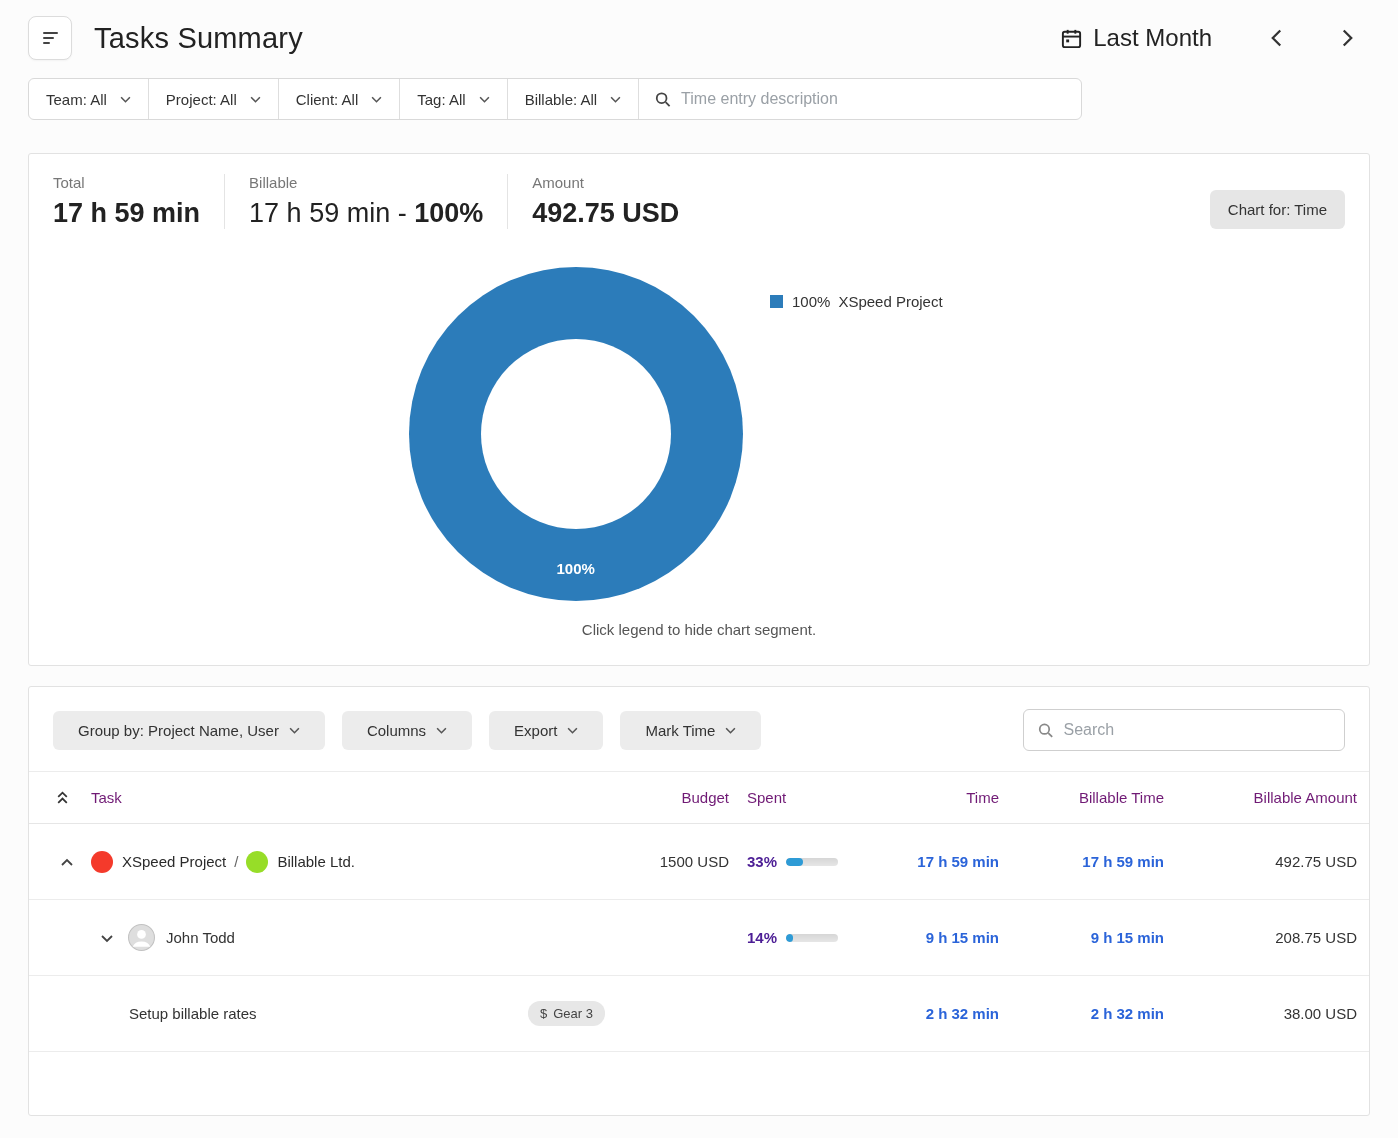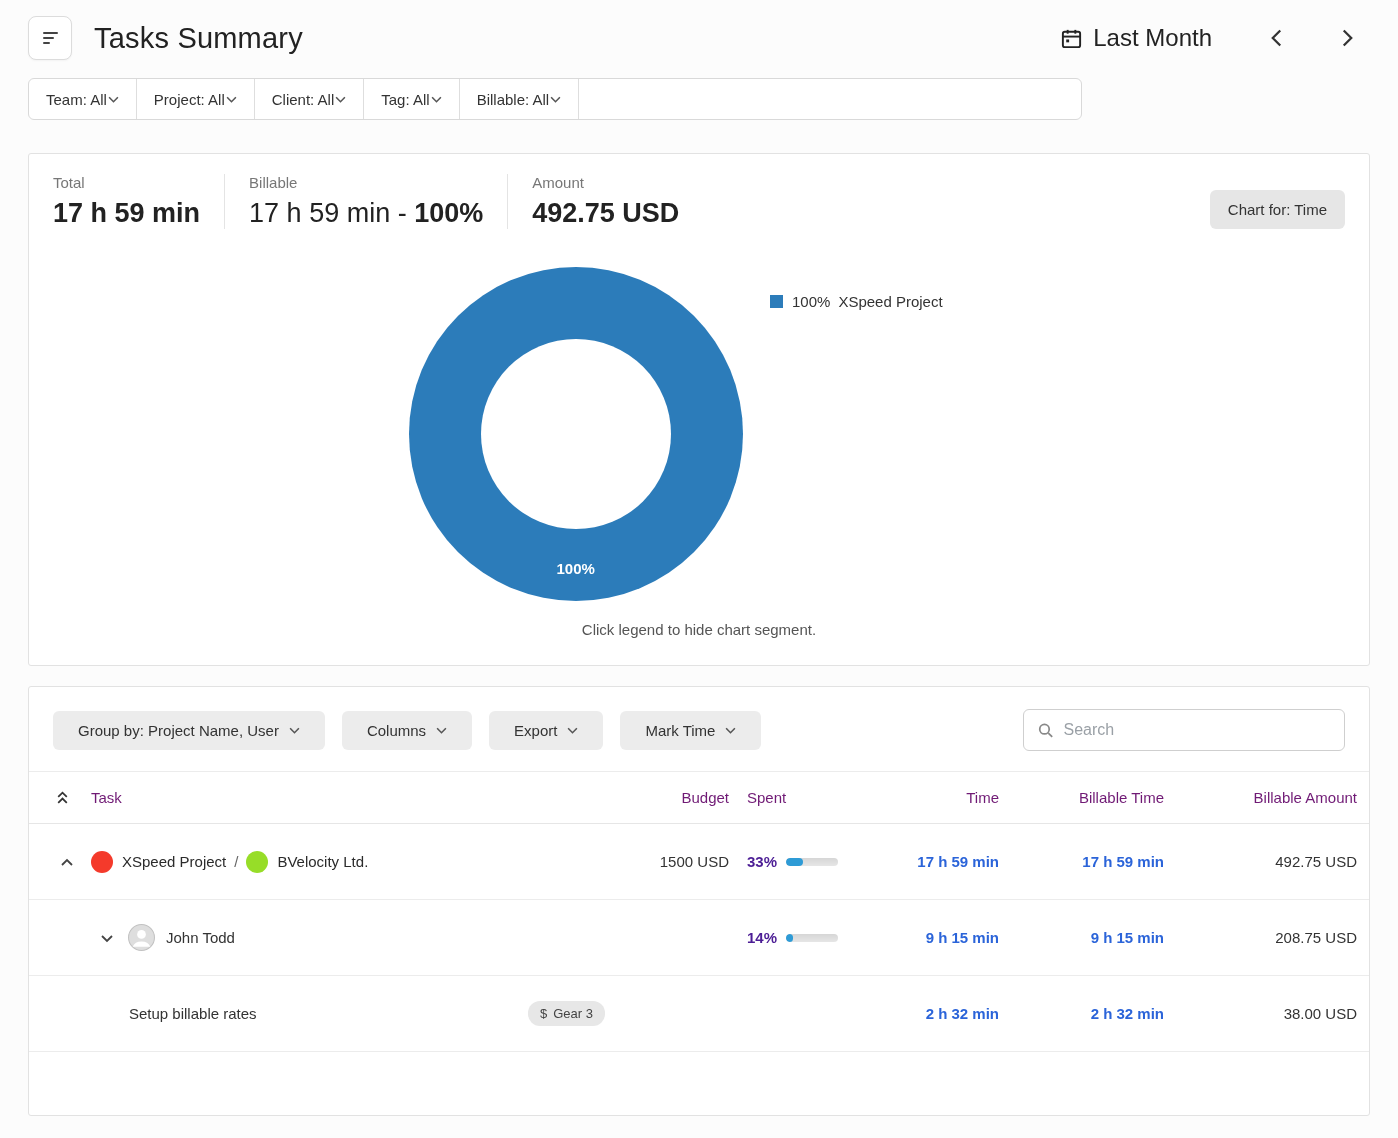--- a/index.html
+++ b/index.html
@@ -33,21 +33,21 @@
   .nav-chev:first-of-type { margin-left: 14px; }
 
   
   .filter-bar {
     margin: 8px 28px 0;
     width: 1054px; height: 42px;
     background: #fff; border: 1px solid #d9d9d9; border-radius: 6px;
     display: flex; align-items: stretch;
   }
   .filter-seg {
-    display: flex; align-items: center; gap: 1px;
+    display: flex; align-items: center; gap: 13px;
     padding: 0 17px; border-right: 1px solid #dedede;
     font-size: 15px; color: #333; cursor: pointer; white-space: nowrap;
   }
   .filter-search { flex: 1; display: flex; align-items: center; gap: 10px; padding: 0 16px; }
   .filter-search input, .table-search input {
     border: none; outline: none; background: transparent;
     font-family: "Liberation Sans", sans-serif; font-size: 16px; color: #333; width: 100%;
   }
   .filter-search input::placeholder, .table-search input::placeholder { color: #9aa0a6; }
 
@@ -198,20 +198,27 @@
     <svg width="11" height="7" viewBox="0 0 12 8" fill="none" stroke="#555" stroke-width="1.8">
         <polyline points="1,1.5 6,6.5 11,1.5"></polyline>
       </svg>
   </div>
   <div class="filter-seg">
     <span>Billable: All</span>
     <svg width="11" height="7" viewBox="0 0 12 8" fill="none" stroke="#555" stroke-width="1.8">
         <polyline points="1,1.5 6,6.5 11,1.5"></polyline>
       </svg>
   </div>
+  <div class="filter-search">
+    <svg width="17" height="17" viewBox="0 0 18 18" fill="none" stroke="#444" stroke-width="2">
+        <circle cx="7.5" cy="7.5" r="5.5"></circle>
+        <line x1="12" y1="12" x2="16.5" y2="16.5"></line>
+      </svg>
+    <input type="text" placeholder="Time entry description" style="">
+  </div>
 </div>
 
 <div class="card summary-card">
   <div class="summary-row">
     <div class="sum-block">
       <div class="sum-label">Total</div>
       <div class="sum-value">17 h 59 min</div>
     </div>
     <div class="sum-block">
       <div class="sum-label">Billable</div>
@@ -291,21 +298,21 @@
     <span class="row-chev">
       <svg width="14" height="10" viewBox="0 0 14 10" fill="none" stroke="#444" stroke-width="1.8">
           <polyline points="2,8 7,3 12,8"></polyline>
         </svg>
     </span>
     <span class="task-cell">
       <span class="color-dot" style="background: rgb(244, 58, 43);"></span>
       <span class="proj-name">XSpeed Project</span>
       <span class="sep">/</span>
       <span class="color-dot" style="background: rgb(151, 221, 40);"></span>
-      <span class="client-name">BVelocity Ltd.</span>
+      <span class="client-name">Billable Ltd.</span>
     </span>
     <span class="cell-right">1500 USD</span>
     <span class="cell-spent">
       <span class="spent-pct">33%</span>
       <span class="progress-track">
           <span class="progress-fill" style="display: block; width: 33%;"></span>
         </span>
     </span>
     <span class="cell-right time-link">17 h 59 min</span>
     <span class="cell-right time-link">17 h 59 min</span>

